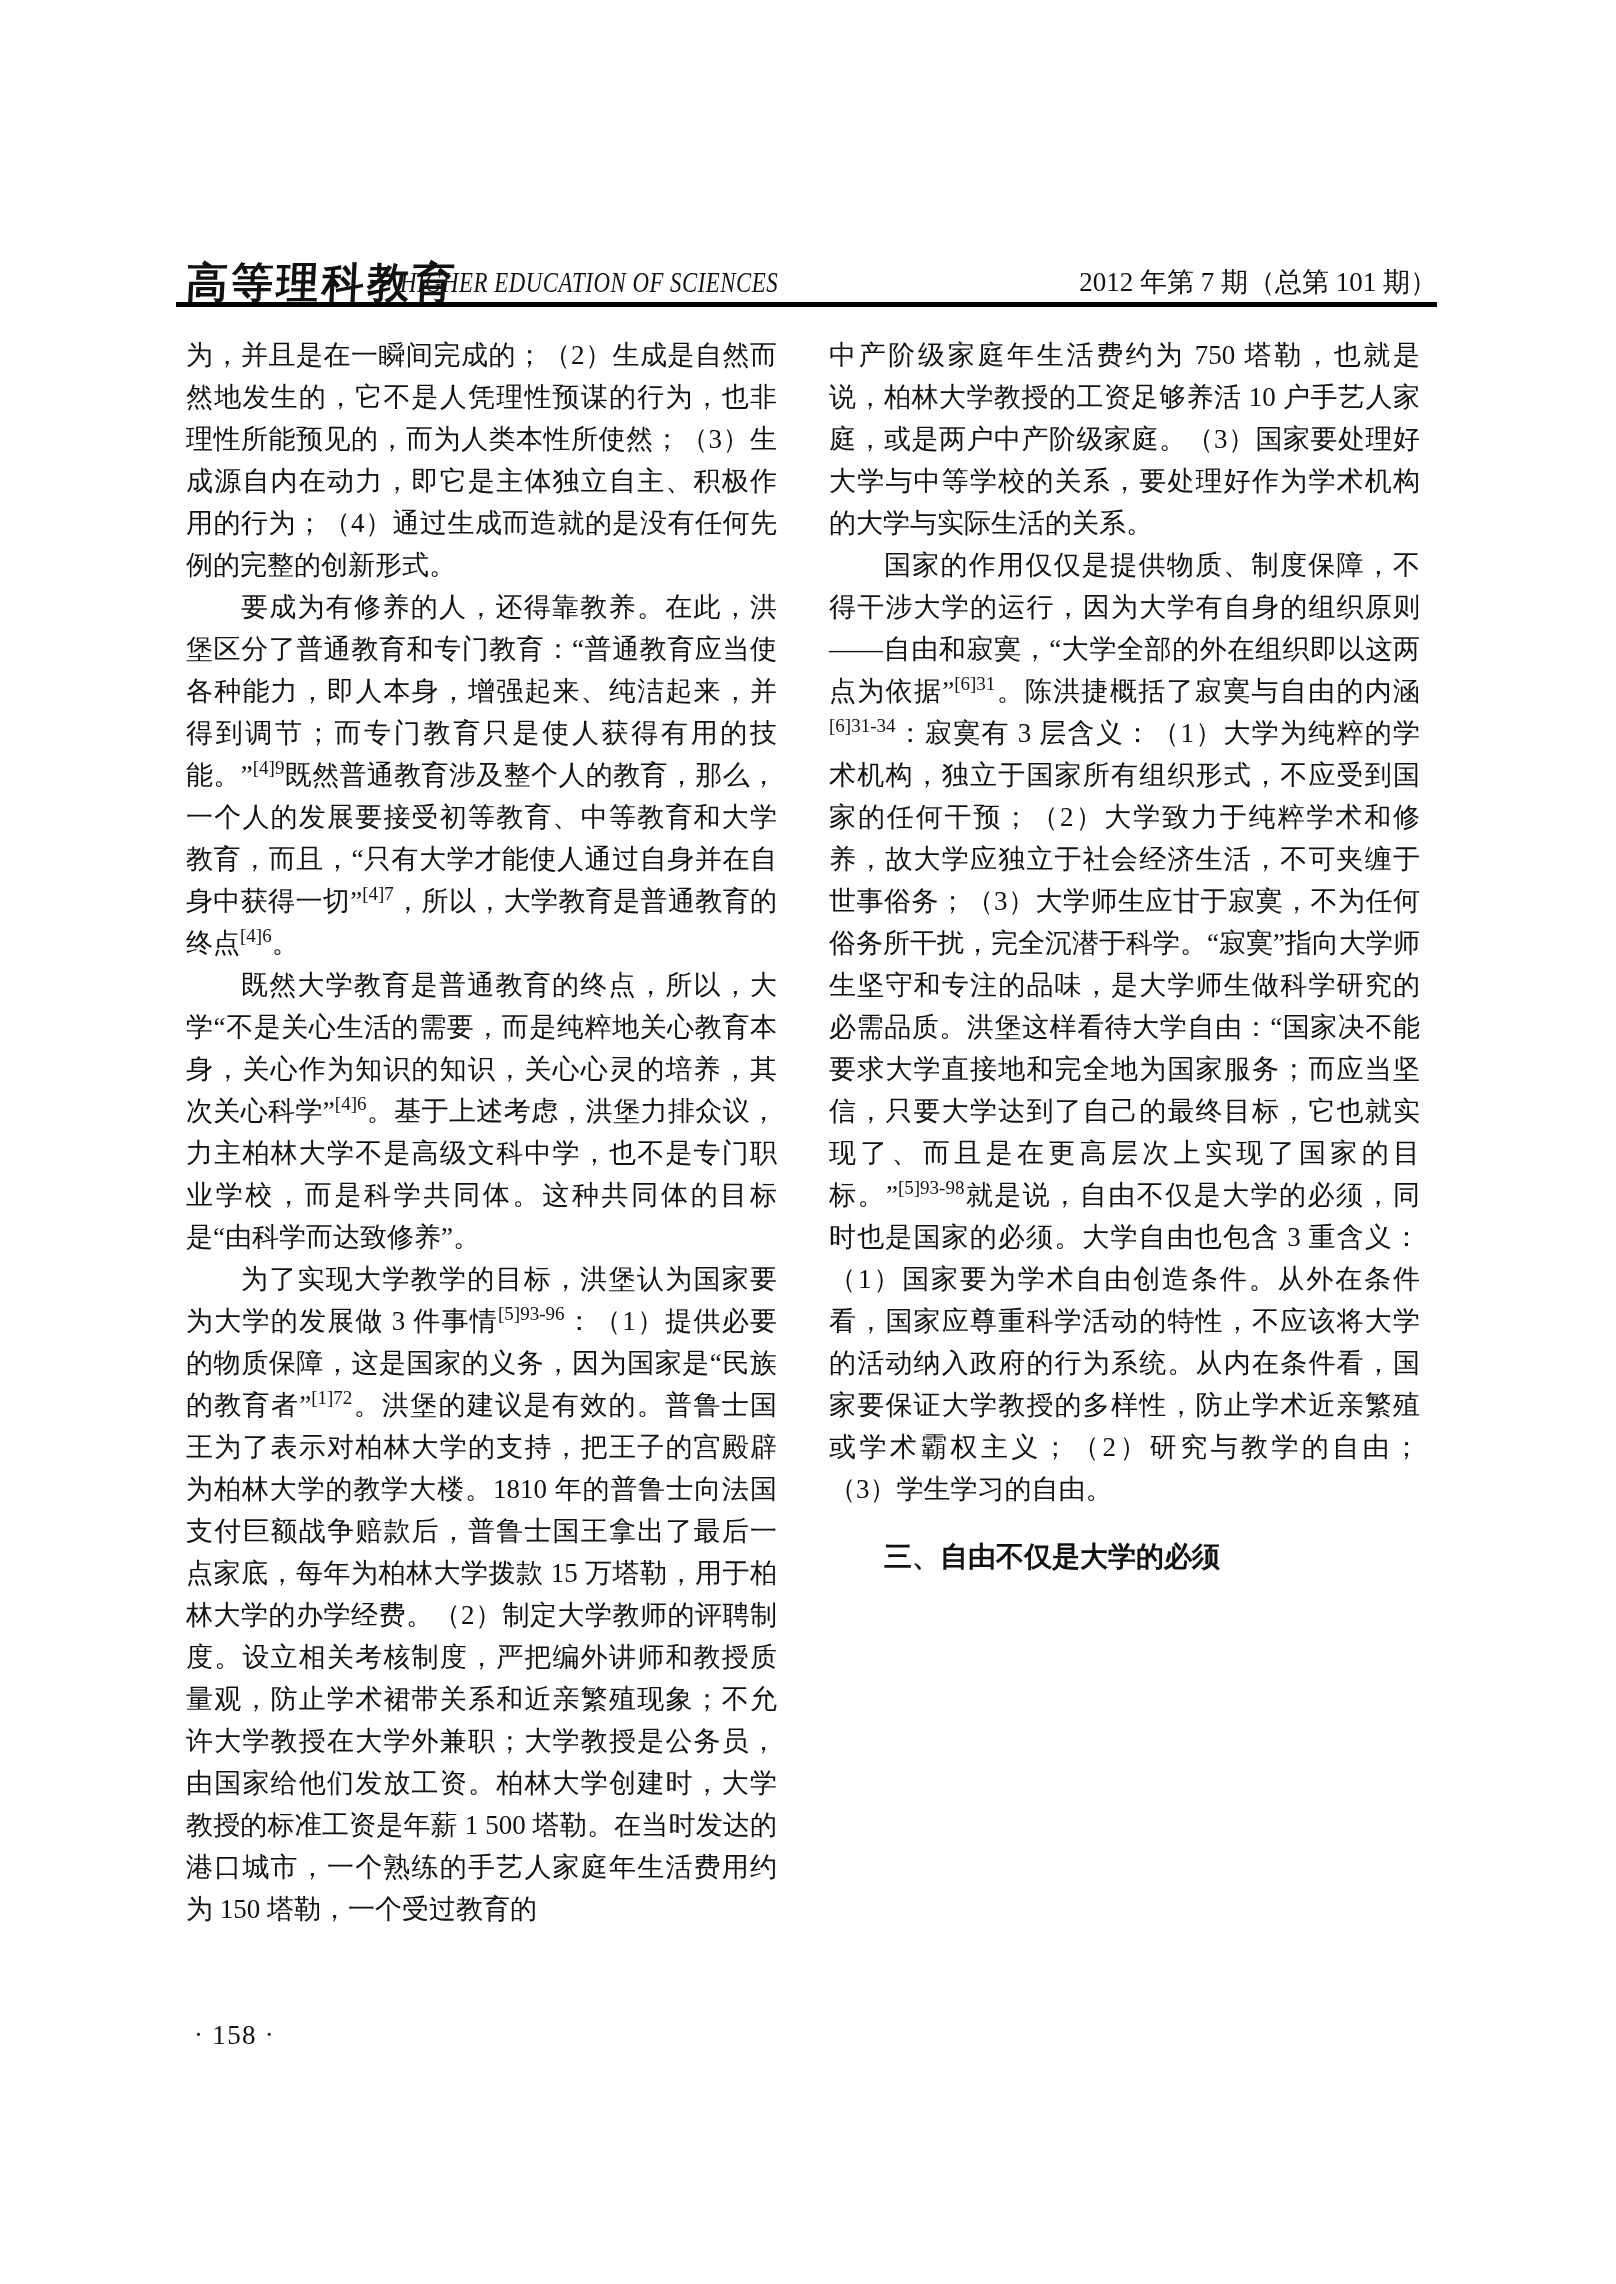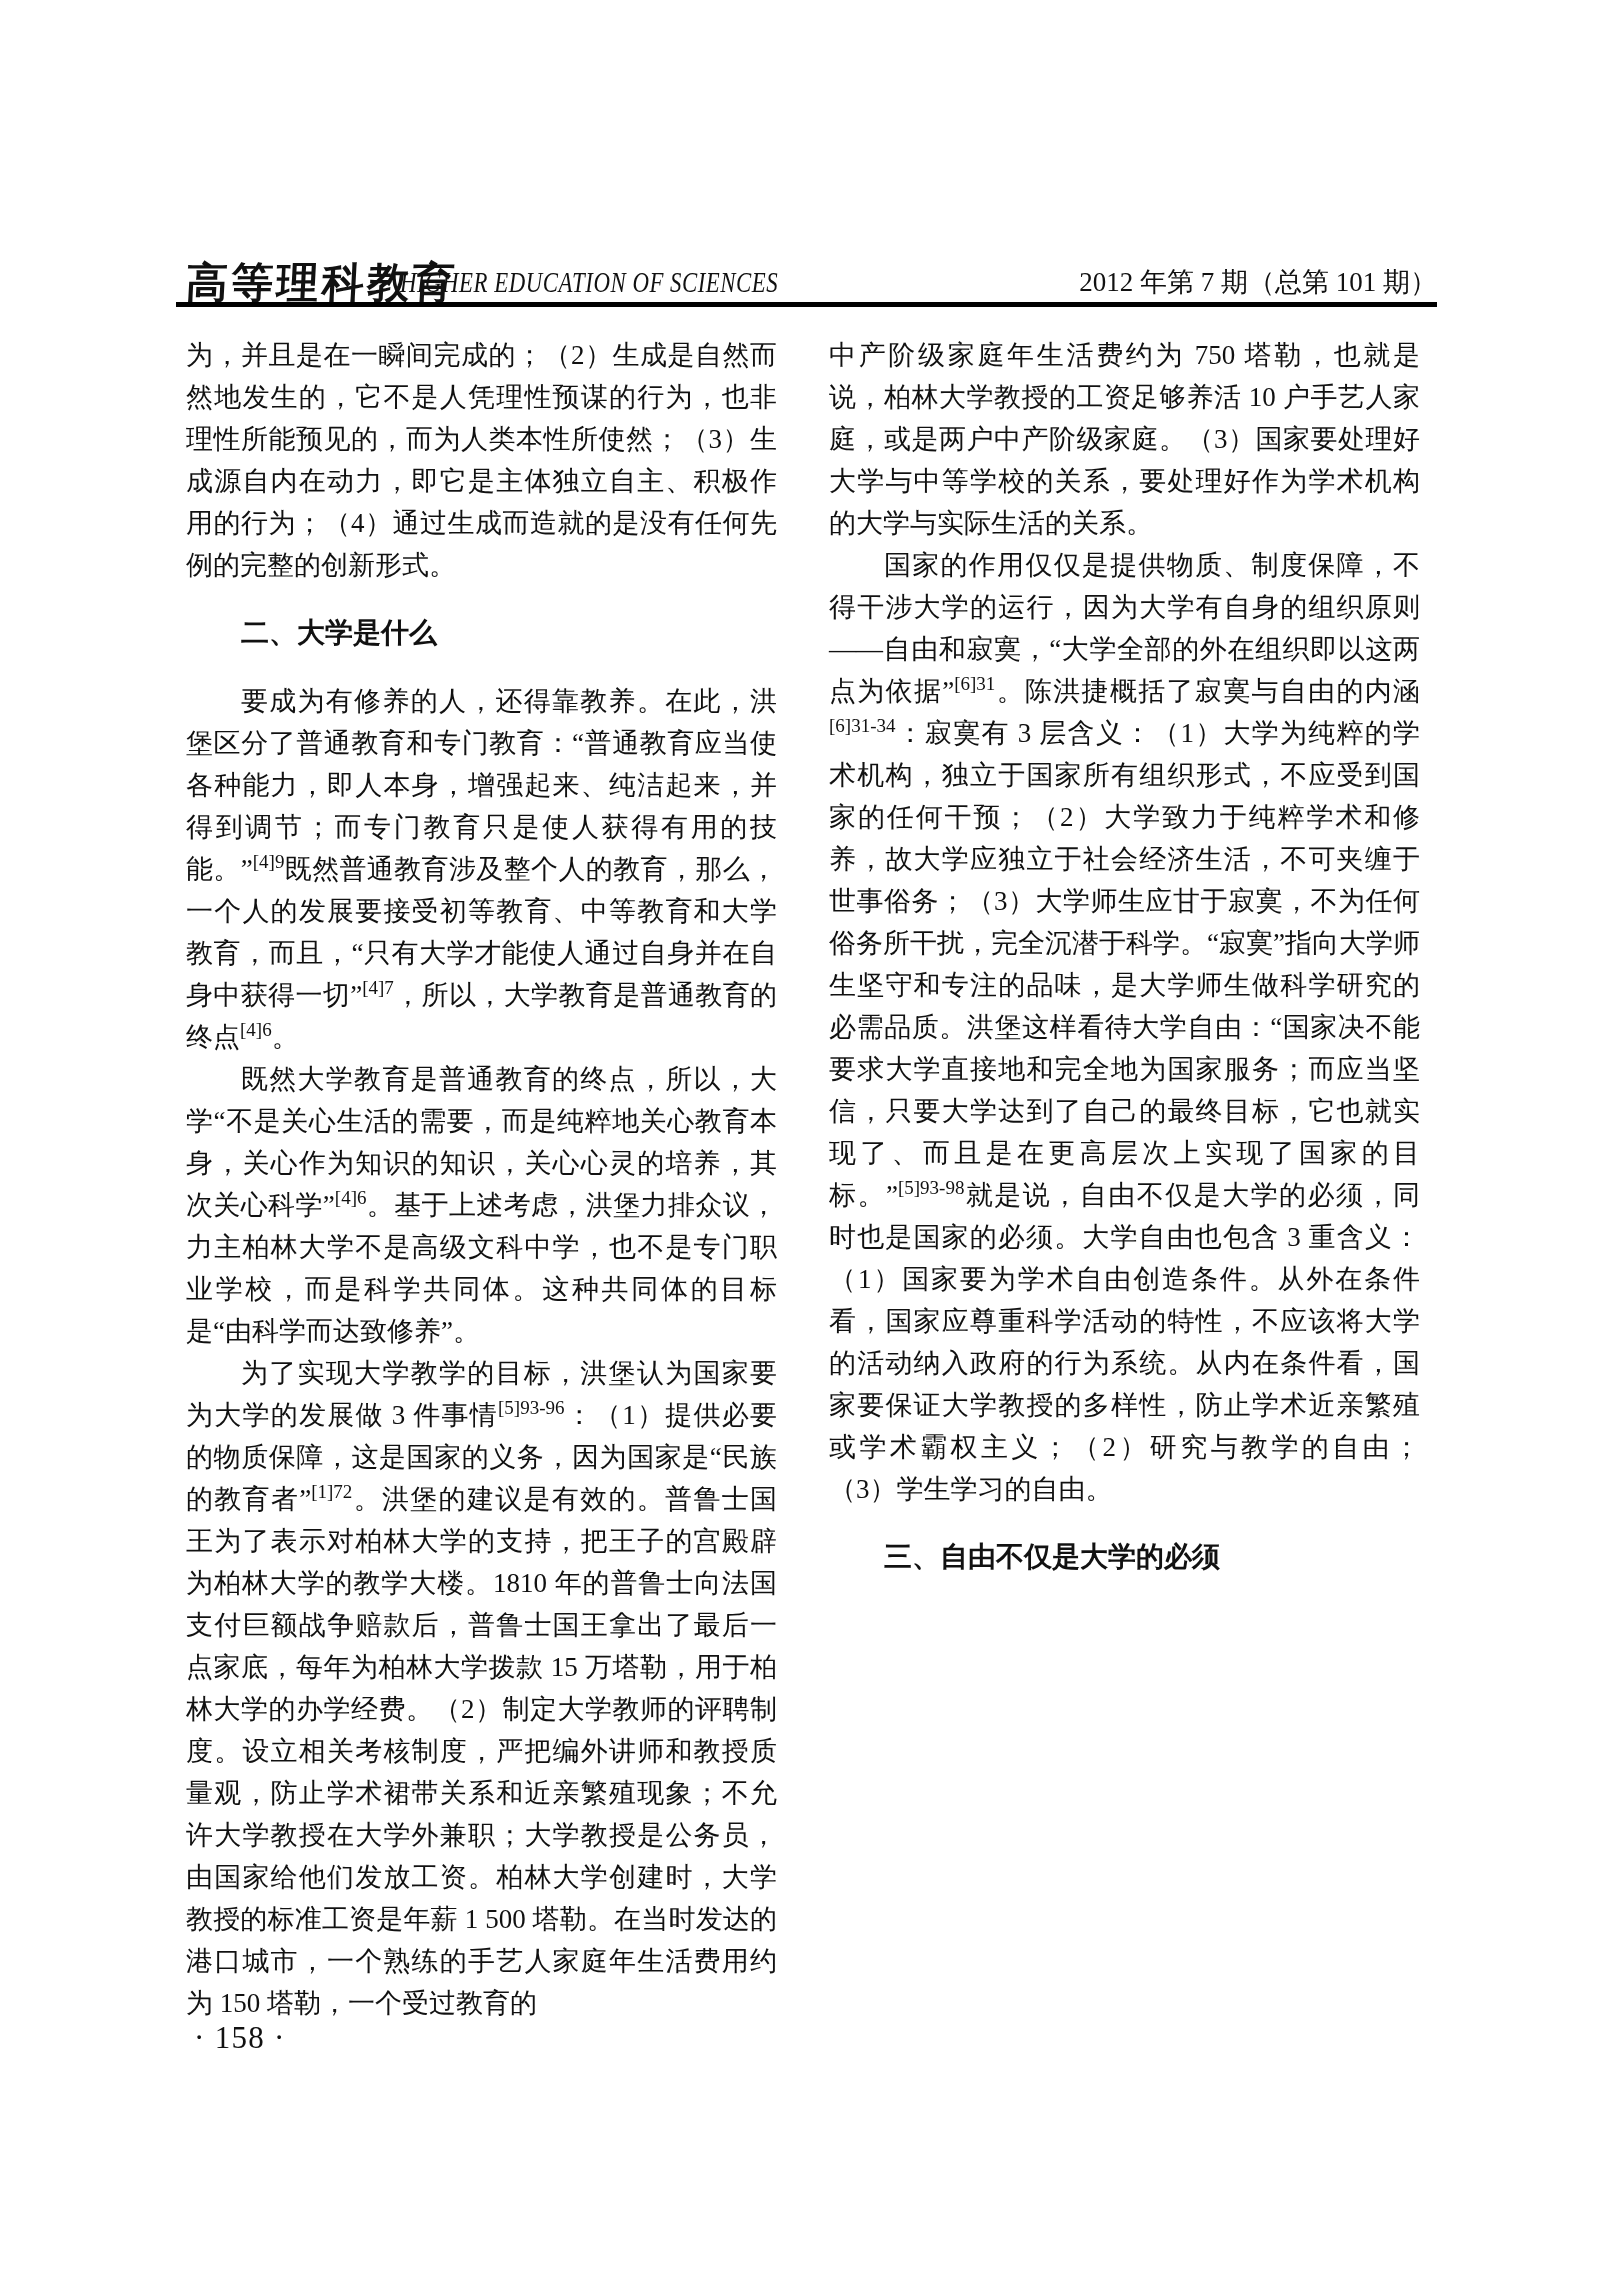--- a/index.html
+++ b/index.html
@@ -43,39 +43,38 @@
   .heading {
     font-size: 28px; line-height: 42px; font-weight: 700;
     margin: 26px 0 26px 0; text-indent: 55px;
   }
   sup.cite {
     font-size: 19px; line-height: 0; vertical-align: super;
     letter-spacing: 0; white-space: nowrap;
   }
 
   
-  .pageno { position: absolute; left: 194px; top: 2020px; font-size: 31px; letter-spacing: 1.3px; text-align: right; }
+  .pageno { position: absolute; left: 194px; top: 2020px; font-size: 27px; letter-spacing: 1.3px; text-align: right; }
 </style>
 </head>
 <body>
 
 <div class="page">
 
   <header class="header">
     <span class="logo-cn">高等理科教育</span>
     <span class="logo-en">HIGHER EDUCATION OF SCIENCES</span>
     <span class="issue">2012 年第 7 期（总第 101 期）</span>
   </header>
 
   <div class="rule"></div>
 
   <main class="columns">
     <section class="col" id="col-left">
         <p class="para">为，并且是在一瞬间完成的；（2）生成是自然而然地发生的，它不是人凭理性预谋的行为，也非理性所能预见的，而为人类本性所使然；（3）生成源自内在动力，即它是主体独立自主、积极作用的行为；（4）通过生成而造就的是没有任何先例的完整的创新形式。</p>
-        <h2 class="heading">二、大学是什么</h2>
         <p class="para indent">要成为有修养的人，还得靠教养。在此，洪堡区分了普通教育和专门教育：“普通教育应当使各种能力，即人本身，增强起来、纯洁起来，并得到调节；而专门教育只是使人获得有用的技能。”<sup class="cite">[4]9</sup>既然普通教育涉及整个人的教育，那么，一个人的发展要接受初等教育、中等教育和大学教育，而且，“只有大学才能使人通过自身并在自身中获得一切”<sup class="cite">[4]7</sup>，所以，大学教育是普通教育的终点<sup class="cite">[4]6</sup>。</p>
         <p class="para indent">既然大学教育是普通教育的终点，所以，大学“不是关心生活的需要，而是纯粹地关心教育本身，关心作为知识的知识，关心心灵的培养，其次关心科学”<sup class="cite">[4]6</sup>。基于上述考虑，洪堡力排众议，力主柏林大学不是高级文科中学，也不是专门职业学校，而是科学共同体。这种共同体的目标是“由科学而达致修养”。</p>
         <p class="para indent">为了实现大学教学的目标，洪堡认为国家要为大学的发展做 3 件事情<sup class="cite">[5]93-96</sup>：（1）提供必要的物质保障，这是国家的义务，因为国家是“民族的教育者”<sup class="cite">[1]72</sup>。洪堡的建议是有效的。普鲁士国王为了表示对柏林大学的支持，把王子的宫殿辟为柏林大学的教学大楼。1810 年的普鲁士向法国支付巨额战争赔款后，普鲁士国王拿出了最后一点家底，每年为柏林大学拨款 15 万塔勒，用于柏林大学的办学经费。（2）制定大学教师的评聘制度。设立相关考核制度，严把编外讲师和教授质量观，防止学术裙带关系和近亲繁殖现象；不允许大学教授在大学外兼职；大学教授是公务员，由国家给他们发放工资。柏林大学创建时，大学教授的标准工资是年薪 1 500 塔勒。在当时发达的港口城市，一个熟练的手艺人家庭年生活费用约为 150 塔勒，一个受过教育的</p>
       </section>
     <section class="col" id="col-right">
         <p class="para">中产阶级家庭年生活费约为 750 塔勒，也就是说，柏林大学教授的工资足够养活 10 户手艺人家庭，或是两户中产阶级家庭。（3）国家要处理好大学与中等学校的关系，要处理好作为学术机构的大学与实际生活的关系。</p>
         <p class="para indent">国家的作用仅仅是提供物质、制度保障，不得干涉大学的运行，因为大学有自身的组织原则——自由和寂寞，“大学全部的外在组织即以这两点为依据”<sup class="cite">[6]31</sup>。陈洪捷概括了寂寞与自由的内涵<sup class="cite">[6]31-34</sup>：寂寞有 3 层含义：（1）大学为纯粹的学术机构，独立于国家所有组织形式，不应受到国家的任何干预；（2）大学致力于纯粹学术和修养，故大学应独立于社会经济生活，不可夹缠于世事俗务；（3）大学师生应甘于寂寞，不为任何俗务所干扰，完全沉潜于科学。“寂寞”指向大学师生坚守和专注的品味，是大学师生做科学研究的必需品质。洪堡这样看待大学自由：“国家决不能要求大学直接地和完全地为国家服务；而应当坚信，只要大学达到了自己的最终目标，它也就实现了、而且是在更高层次上实现了国家的目标。”<sup class="cite">[5]93-98</sup>就是说，自由不仅是大学的必须，同时也是国家的必须。大学自由也包含 3 重含义：（1）国家要为学术自由创造条件。从外在条件看，国家应尊重科学活动的特性，不应该将大学的活动纳入政府的行为系统。从内在条件看，国家要保证大学教授的多样性，防止学术近亲繁殖或学术霸权主义；（2）研究与教学的自由；（3）学生学习的自由。</p>
         <h2 class="heading">三、自由不仅是大学的必须</h2>
       </section>
   </main>

